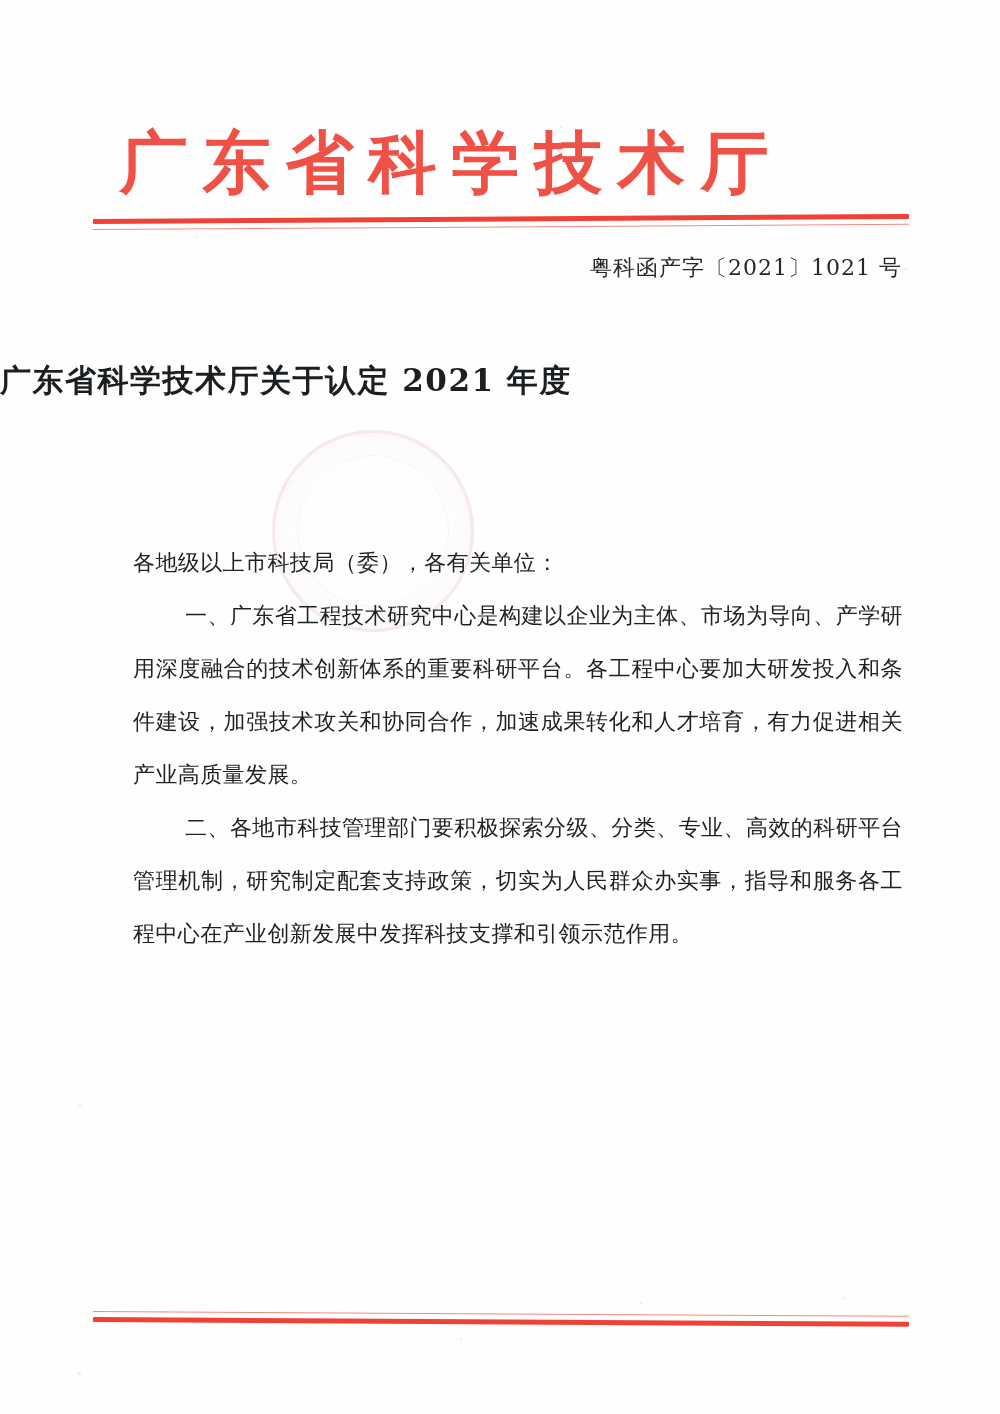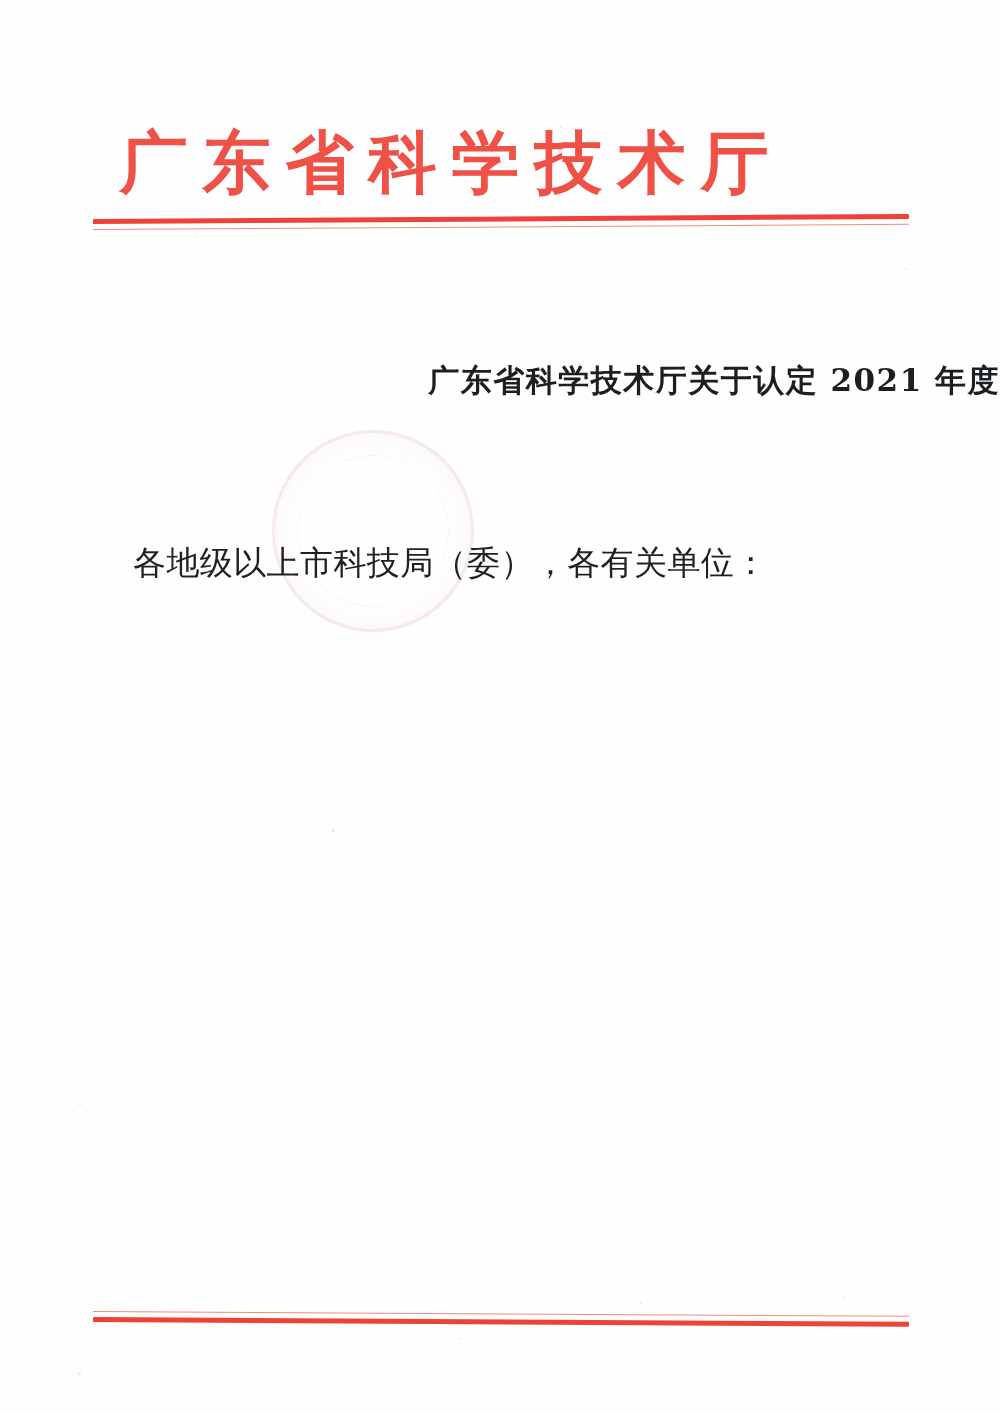--- a/index.html
+++ b/index.html
@@ -105,42 +105,42 @@
     letter-spacing: 1px;
     white-space: nowrap;
   }
 
   
   #doc-title {
     position: absolute;
     left: 0;
     top: 350px;
     width: 1000px;
-    text-align: right;
+    text-align: left;
   }
   #doc-title .title-line {
     font-family: "DejaVu Serif", serif;
     font-weight: bold;
     font-size: 31px;
     line-height: 60px;
     color: #1c1f22;
     letter-spacing: 1.5px;
     white-space: nowrap;
   }
 
   
   #body-text {
     position: absolute;
     left: 133px;
     top: 536px;
     width: 770px;
   }
   .para {
     font-family: Liberation Sans, sans-serif;
-    font-size: 33px;
+    font-size: 22px;
     line-height: 53px;
     color: #1e2124;
     letter-spacing: 0.4px;
     text-align: justify;
     text-justify: inter-character;
     margin: 0;
     white-space: pre-wrap;
   }
   .para.indent { text-indent: 52px; }
 </style>
@@ -164,27 +164,30 @@
 
   <div id="letterhead">
     <div id="letterhead-title">广东省科学技术厅</div>
   </div>
 
   <div class="rule-group" id="header-rules">
     <div class="rule-thick"></div>
     <div class="rule-thin"></div>
   </div>
 
+  <div id="doc-number">粤科函产字〔2021〕1021 号</div>
 
   <div id="doc-title">
     <div class="title-line">广东省科学技术厅关于认定 2021 年度</div>
   </div>
 
   <div id="body-text">
     <p class="para">各地级以上市科技局（委），各有关单位：</p>
+    <p class="para indent">一、广东省工程技术研究中心是构建以企业为主体、市场为导向、产学研用深度融合的技术创新体系的重要科研平台。各工程中心要加大研发投入和条件建设，加强技术攻关和协同合作，加速成果转化和人才培育，有力促进相关产业高质量发展。</p>
+    <p class="para indent">二、各地市科技管理部门要积极探索分级、分类、专业、高效的科研平台管理机制，研究制定配套支持政策，切实为人民群众办实事，指导和服务各工程中心在产业创新发展中发挥科技支撑和引领示范作用。</p>
   </div>
 
   <div class="rule-group" id="footer-rules">
     <div class="rule-thin"></div>
     <div class="rule-thick"></div>
   </div>
 
 </div>
 
 </body></html>

